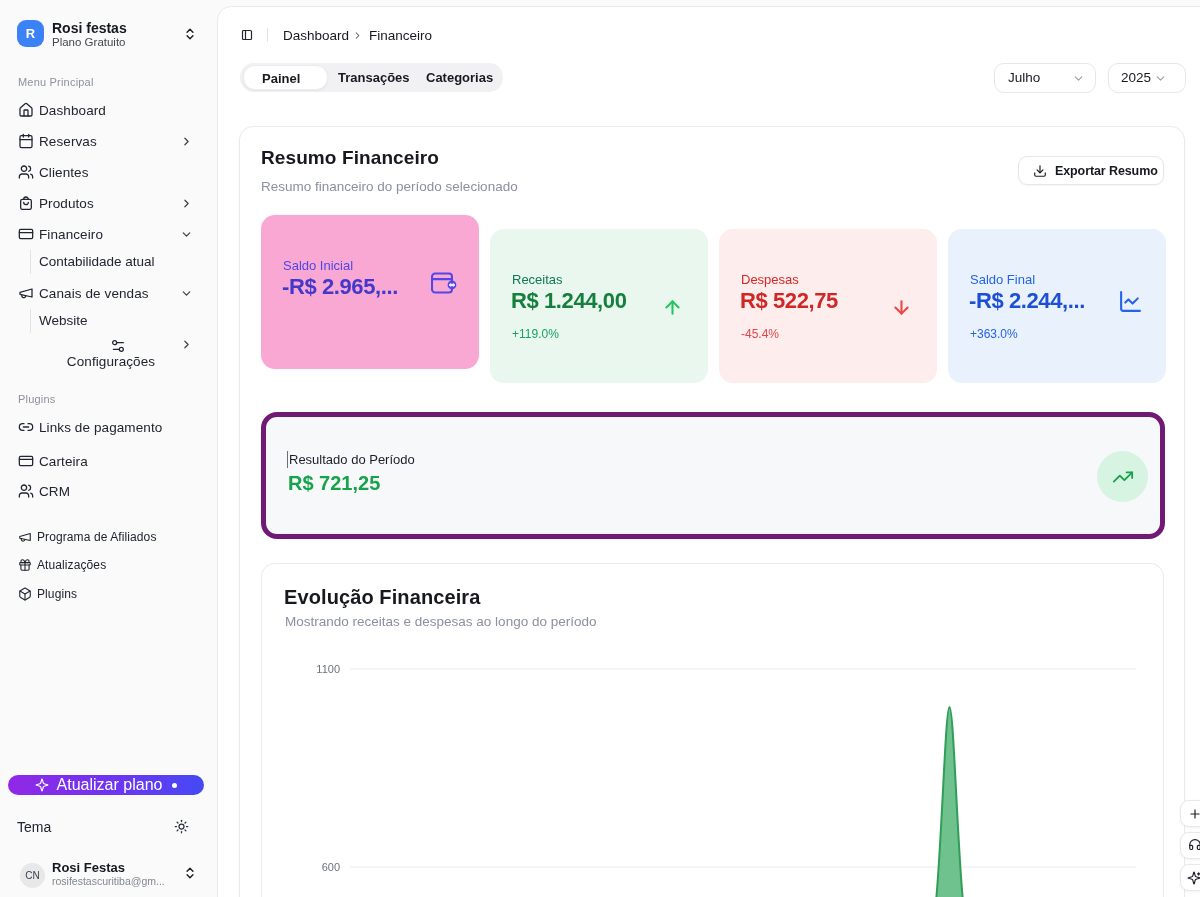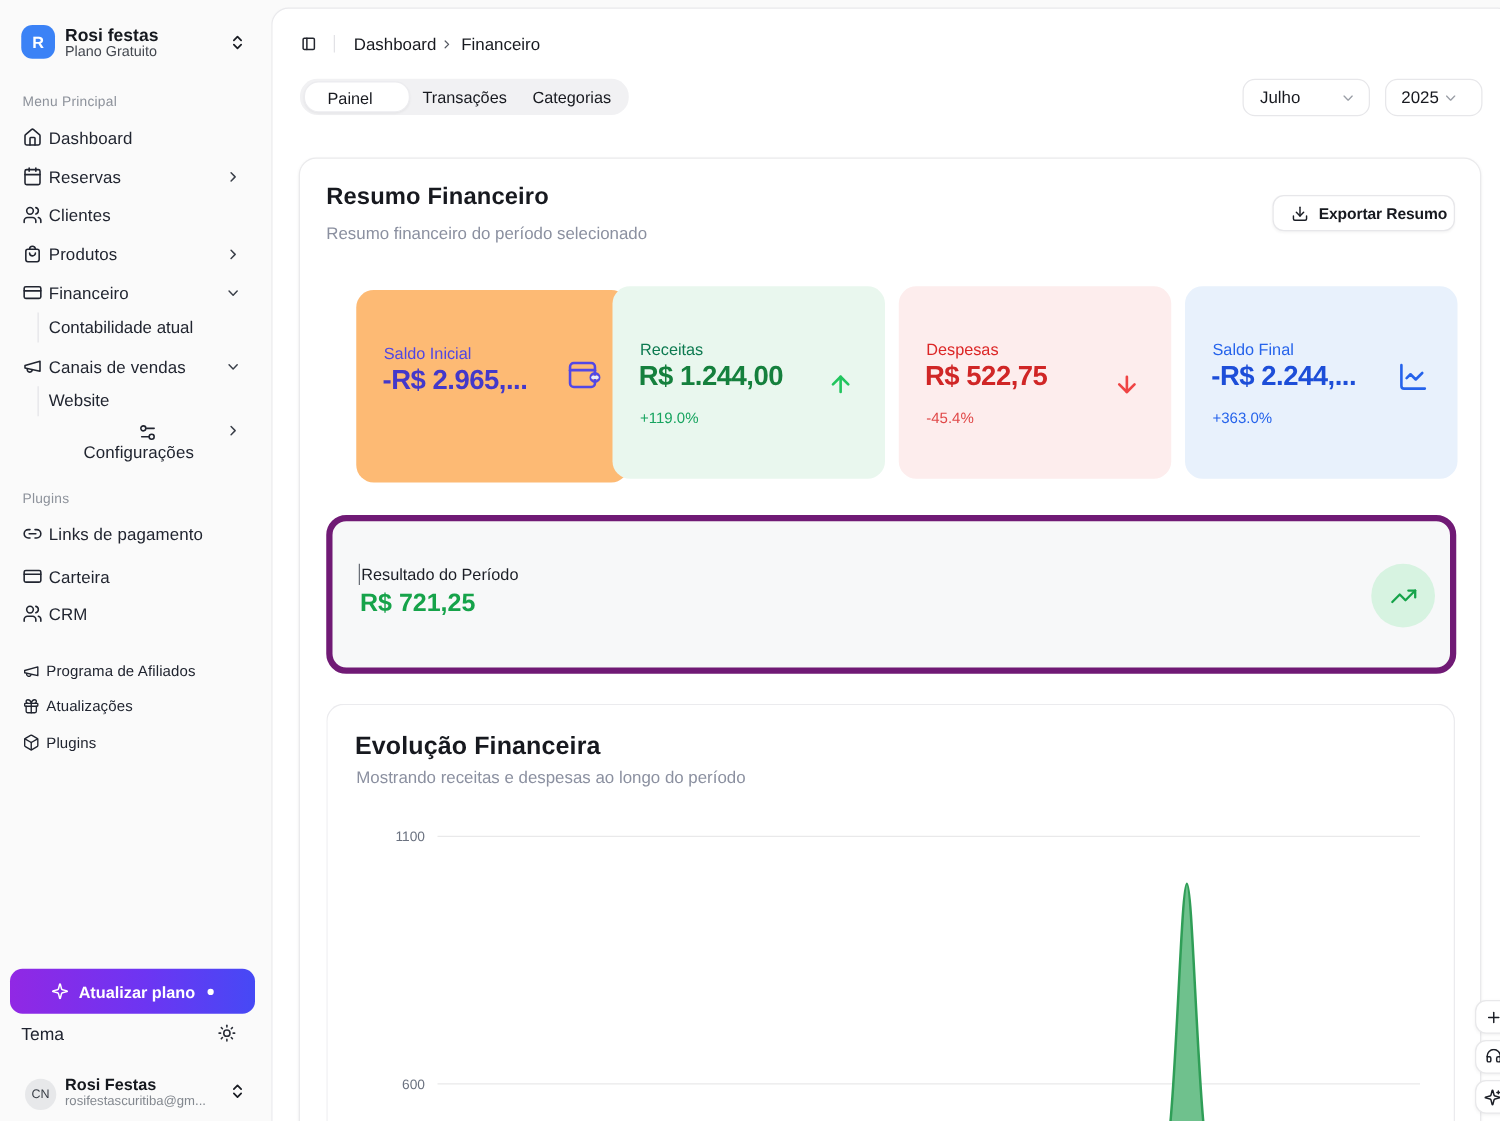--- a/index.html
+++ b/index.html
@@ -27,21 +27,21 @@
 .stat .lb { position:absolute; left:22px; top:43px; font-size:13px; font-weight:500; }
 .stat .val { position:absolute; left:21px; top:59px; font-size:22px; font-weight:700; letter-spacing:-.4px; }
 .stat .pct { position:absolute; left:22px; top:98px; font-size:12px; }
 #gray-box { position:absolute; left:21px; top:285px; width:904px; height:127px;
   background:#f7f8f9; border:5px solid #701a75; border-radius:16px; }
 #chart-card { position:absolute; left:21px; top:436px; width:903px; height:400px;
   background:#fff; border:1px solid #ebebee; border-radius:14px 14px 0 0; border-bottom:none; }
 .fab { position:absolute; left:1180px; width:34px; height:27px; background:#fff;
   border:1px solid #e8e8ea; border-radius:9px; box-shadow:0 1px 3px rgba(0,0,0,.06);
   display:flex; align-items:center; color:#1b1e26; }
-.btn-tab { font-weight:400; font-size:13px; color:#17191f; }
+.btn-tab { font-weight:700; font-size:13px; color:#17191f; }
 </style>
 </head>
 <body>
 <div id="page">
   <div id="panel"></div>
   <div id="sidebar">
 
     <div class="abs" style="left:17px;top:20px;width:27px;height:27px;border-radius:9px;background:#3b82f6;color:#fff;display:flex;align-items:center;justify-content:center;font-size:13px;font-weight:700;">R</div>
     <div class="abs" style="left:52px;top:20px;font-size:14px;font-weight:700;color:#15181e;">Rosi festas</div>
     <div class="abs" style="left:52px;top:36px;font-size:11.5px;color:#43474f;">Plano Gratuito</div>
@@ -182,21 +182,21 @@
     </div>
     <div class="srow" style="top:582px;height:24px;">
       <svg width="14" height="14" viewBox="0 0 24 24" fill="none" stroke="currentColor" stroke-width="1.9" stroke-linecap="round" stroke-linejoin="round">
           <path d="M21 8a2 2 0 0 0-1-1.73l-7-4a2 2 0 0 0-2 0l-7 4A2 2 0 0 0 3 8v8a2 2 0 0 0 1 1.73l7 4a2 2 0 0 0 2 0l7-4A2 2 0 0 0 21 16Z"></path>
           <path d="m3.3 7 8.7 5 8.7-5"></path>
           <path d="M12 22V12"></path>
         </svg>
       <span class="t" style="font-size:12px;">Plugins</span>
     </div>
 
-    <div class="abs" style="left:8px;top:775px;width:196px;height:36px;border-radius:10px;background:linear-gradient(90deg,#9128e4 0%,#6d35f2 55%,#4649f5 100%);color:#fff;display:flex;align-items:center;justify-content:center;font-size:13px;font-weight:700;">
+    <div class="abs" style="left:8px;top:775px;width:196px;height:20px;border-radius:10px;background:linear-gradient(90deg,#9128e4 0%,#6d35f2 55%,#4649f5 100%);color:#fff;display:flex;align-items:center;justify-content:center;font-size:16px;font-weight:400;">
       <svg width="14" height="14" viewBox="0 0 24 24" fill="none" stroke="currentColor" stroke-width="2" stroke-linecap="round" stroke-linejoin="round" style="margin-right:8px;">
           <path d="M9.937 15.5A2 2 0 0 0 8.5 14.063l-6.135-1.582a.5.5 0 0 1 0-.962L8.5 9.936A2 2 0 0 0 9.937 8.5l1.582-6.135a.5.5 0 0 1 .963 0L14.063 8.5A2 2 0 0 0 15.5 9.937l6.135 1.581a.5.5 0 0 1 0 .964L15.5 14.063a2 2 0 0 0-1.437 1.437l-1.582 6.135a.5.5 0 0 1-.963 0z"></path>
         </svg>
       <span>Atualizar plano</span>
       <span style="width:5px;height:5px;border-radius:50%;background:#fff;margin-left:10px;"></span>
     </div>
 
     <div class="abs" style="left:17px;top:819px;font-size:14px;color:#202430;">Tema</div>
     <svg class="abs" style="left:174px;top:819px;color:#2a2e38" width="15" height="15" viewBox="0 0 24 24" fill="none" stroke="currentColor" stroke-width="2" stroke-linecap="round" stroke-linejoin="round">
         <circle cx="12" cy="12" r="4"></circle>
@@ -253,21 +253,21 @@
 
     <div class="abs" style="left:778px;top:29px;width:146px;height:29px;background:#fff;border:1px solid #e7e7ea;border-radius:9px;box-shadow:0 1px 2px rgba(0,0,0,.04);display:flex;align-items:center;">
       <svg style="margin-left:14px;color:#1b1e26" width="14" height="14" viewBox="0 0 24 24" fill="none" stroke="currentColor" stroke-width="2" stroke-linecap="round" stroke-linejoin="round">
           <path d="M21 15v4a2 2 0 0 1-2 2H5a2 2 0 0 1-2-2v-4"></path>
           <polyline points="7 10 12 15 17 10"></polyline>
           <line x1="12" x2="12" y1="15" y2="3"></line>
         </svg>
       <span style="margin-left:8px;font-size:12.5px;font-weight:700;color:#17191f;white-space:nowrap;letter-spacing:-.1px;">Exportar Resumo</span>
     </div>
 
-    <div class="stat" style="left:21px;top:105px;background:#fdba74;margin-left:24px;">
+    <div class="stat" style="left:21px;top:88px;background:#f9a8d4;">
       <div class="lb" style="color:#4f46e5;">Saldo Inicial</div>
       <div class="val" style="color:#4338ca;">-R$ 2.965,...</div>
       <svg class="abs" style="left:168px;top:55px;color:#5247e6;overflow:visible" width="26" height="26" viewBox="0 0 24 24" fill="none" stroke="currentColor" stroke-width="1.9" stroke-linecap="round" stroke-linejoin="round">
           <rect x="2.8" y="3.2" width="18.4" height="17.6" rx="2.8"></rect>
           <path d="M2.8 8.4h18.4"></path>
           <circle cx="21.2" cy="13.8" r="3.1"></circle>
           <path d="M19.6 13.8h3.2" stroke="#e8ebfa" stroke-width="2.4"></path>
         </svg>
     </div>
     <div class="stat" style="left:250px;top:102px;background:#e9f7ee;">

